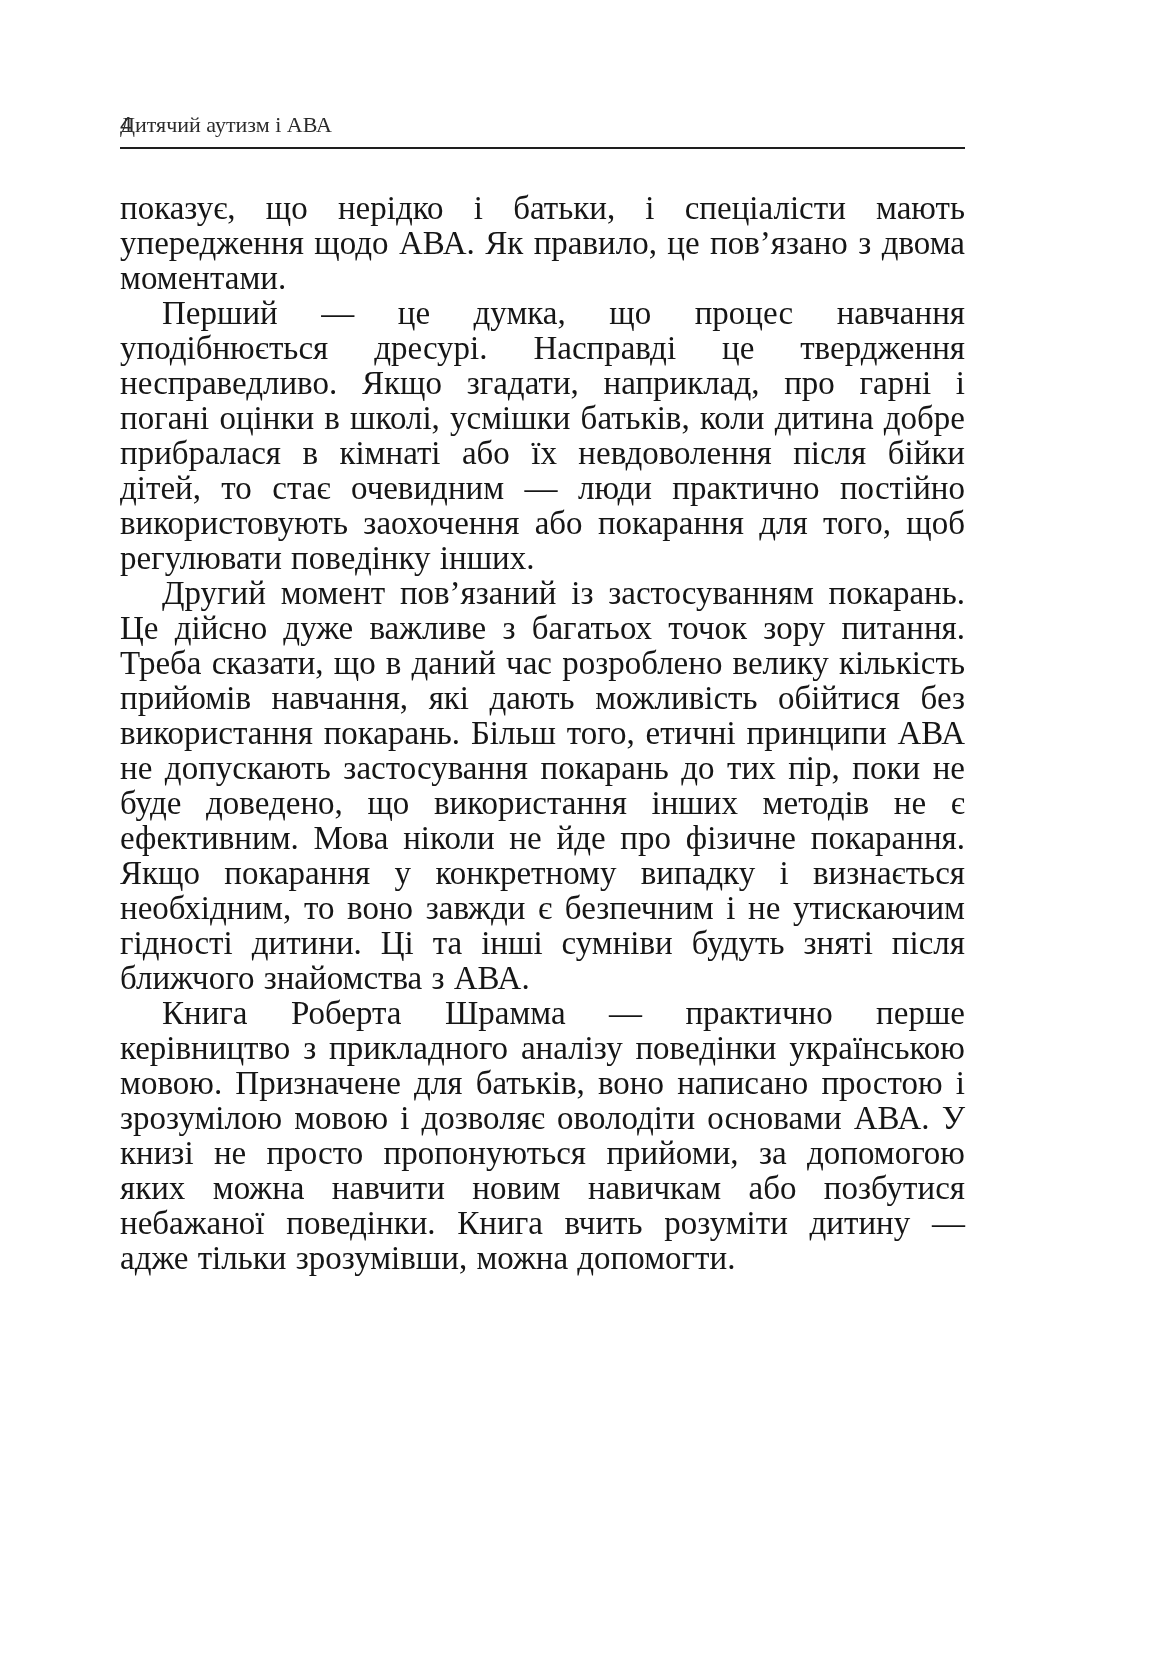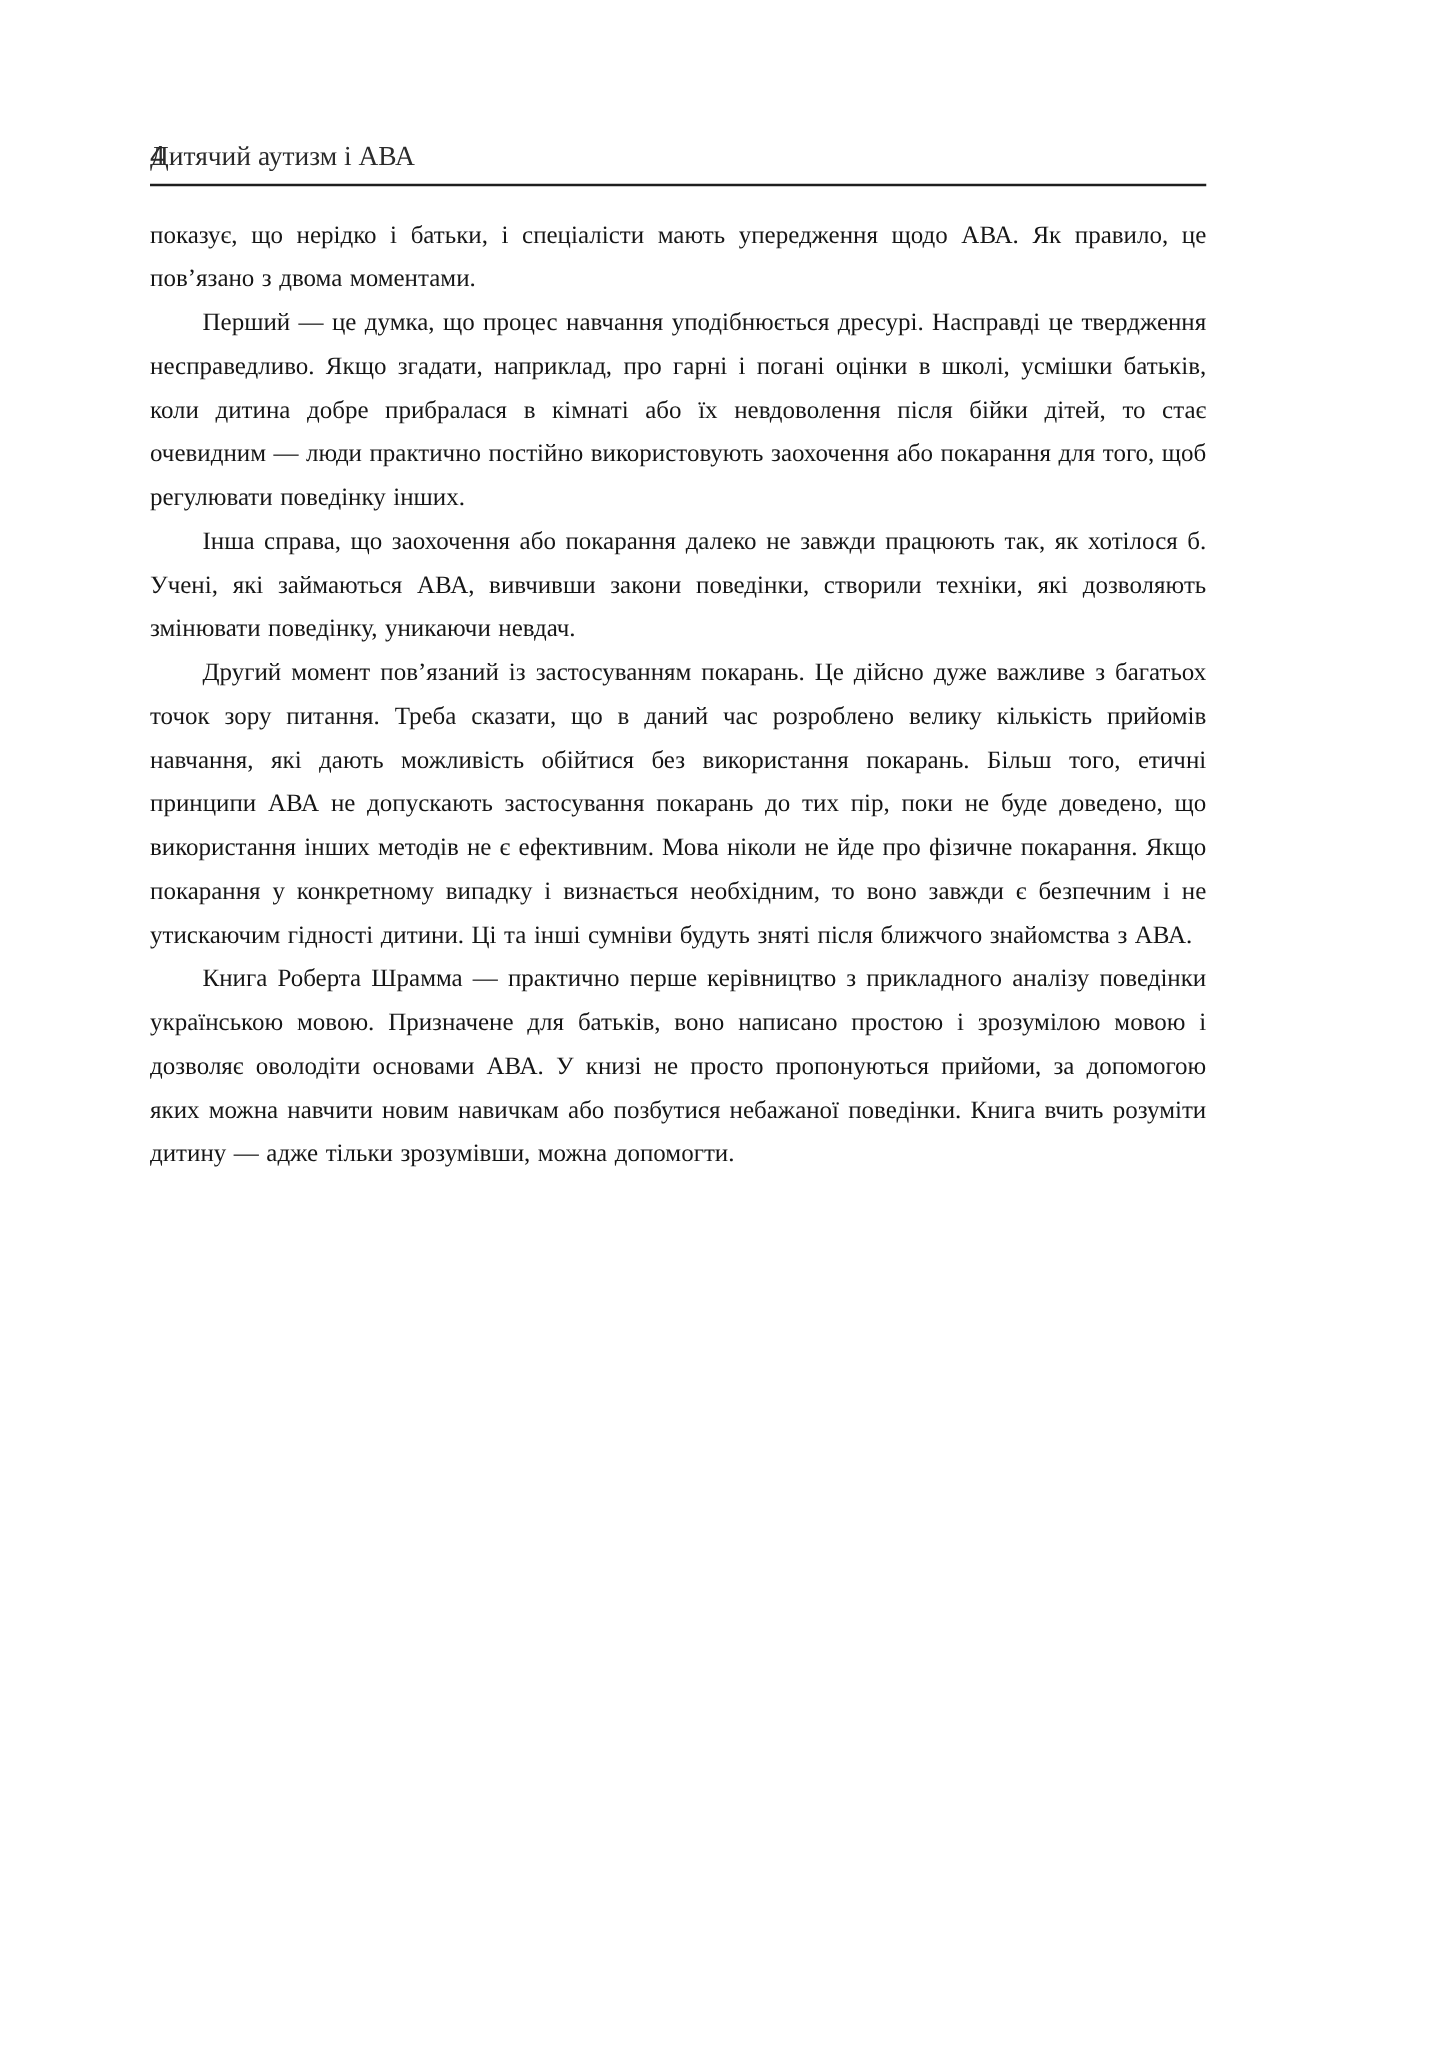--- a/index.html
+++ b/index.html
@@ -38,22 +38,22 @@
     text-align: left;
     font-family: Liberation Serif, serif;
   }
   .header-rule {
     border: none;
     border-top: 2px solid #1e1e1e;
     margin-top: 7px;
     width: 100%;
   }
   .body-text {
-    margin-top: 22px;
-    font-size: 20px;
+    margin-top: 42px;
+    font-size: 33px;
     line-height: 35px;
     text-align: justify;
     text-justify: inter-word;
     word-spacing: 1px;
   }
   .body-text p {
     margin: 0;
     text-indent: 42px;
   }
   .body-text p.no-indent {
@@ -68,18 +68,17 @@
   <header class="page-header">
     <span class="page-number">4</span>
     <span class="header-title">Дитячий аутизм і АВА</span>
   </header>
 
   <hr class="header-rule">
 
   <main class="body-text">
     <p class="no-indent">показує, що нерідко і батьки, і спеціалісти мають упередження щодо АВА. Як правило, це пов’язано з двома моментами.</p>
     <p>Перший — це думка, що процес навчання уподібнюється дресурі. Насправді це твердження несправедливо. Якщо згадати, наприклад, про гарні і погані оцінки в школі, усмішки батьків, коли дитина добре прибралася в кімнаті або їх невдоволення після бійки дітей, то стає очевидним — люди практично постійно використовують заохочення або покарання для того, щоб регулювати поведінку інших.</p>
-    <p>Інша справа, що заохочення або покарання далеко не завжди працюють так, як хотілося б. Учені, які займаються АВА, вивчивши закони поведінки, створили техніки, які дозволяють змінювати поведінку, уникаючи невдач.</p>
     <p>Другий момент пов’язаний із застосуванням покарань. Це дійсно дуже важливе з багатьох точок зору питання. Треба сказати, що в даний час розроблено велику кількість прийомів навчання, які дають можливість обійтися без використання покарань. Більш того, етичні принципи АВА не допускають застосування покарань до тих пір, поки не буде доведено, що використання інших методів не є ефективним. Мова ніколи не йде про фізичне покарання. Якщо покарання у конкретному випадку і визнається необхідним, то воно завжди є безпечним і не утискаючим гідності дитини. Ці та інші сумніви будуть зняті після ближчого знайомства з АВА.</p>
     <p>Книга Роберта Шрамма — практично перше керівництво з прикладного аналізу поведінки українською мовою. Призначене для батьків, воно написано простою і зрозумілою мовою і дозволяє оволодіти основами АВА. У книзі не просто пропонуються прийоми, за допомогою яких можна навчити новим навичкам або позбутися небажаної поведінки. Книга вчить розуміти дитину — адже тільки зрозумівши, можна допомогти.</p>
   </main>
 
 </div>
 
 </body></html>

